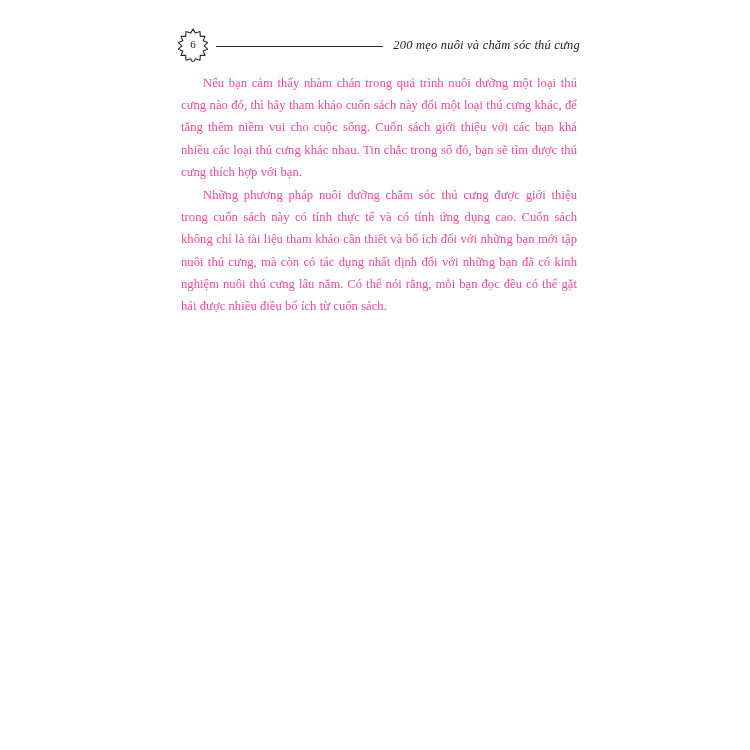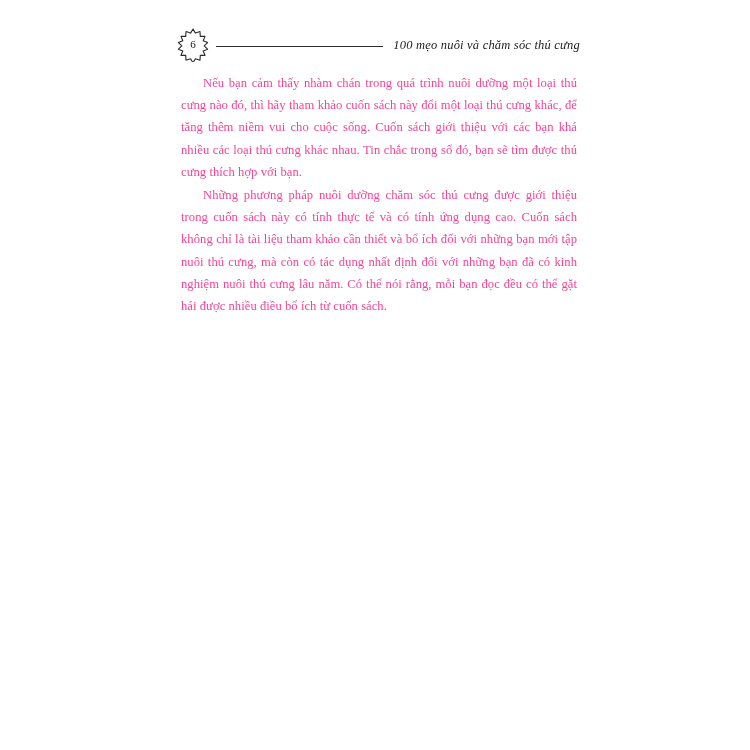--- a/index.html
+++ b/index.html
@@ -114,21 +114,21 @@
 
     <div class="page-number-badge">
       <svg class="star" viewBox="0 0 34 34" aria-hidden="true">
         <polygon points="17,1 19.4,5.1 24,3.6 24.3,8.4 29,8.4 27.2,12.8 31.6,14.6 28.2,17.9 31.6,21.2 27.2,23 29,27.4 24.3,27.4 24,32.2 19.4,30.7 17,34.8 14.6,30.7 10,32.2 9.7,27.4 5,27.4 6.8,23 2.4,21.2 5.8,17.9 2.4,14.6 6.8,12.8 5,8.4 9.7,8.4 10,3.6 14.6,5.1" fill="#ffffff" stroke="#2b2b2b" stroke-width="1.1" stroke-linejoin="round"></polygon>
       </svg>
       <span class="num">6</span>
     </div>
 
     <div class="header-rule"></div>
 
-    <div class="running-title">100 mẹo nuôi và chăm sóc thú cưng</div>
+    <div class="running-title">200 mẹo nuôi và chăm sóc thú cưng</div>
   </div>
 
   <div class="content">
     <p class="para">Nếu bạn cảm thấy nhàm chán trong quá trình nuôi dưỡng một loại thú cưng nào đó, thì hãy tham khảo cuốn sách này đổi một loại thú cưng khác, để tăng thêm niềm vui cho cuộc sống. Cuốn sách giới thiệu với các bạn khá nhiều các loại thú cưng khác nhau. Tin chắc trong số đó, bạn sẽ tìm được thú cưng thích hợp với bạn.</p>
     <p class="para">Những phương pháp nuôi dưỡng chăm sóc thú cưng được giới thiệu trong cuốn sách này có tính thực tế và có tính ứng dụng cao. Cuốn sách không chỉ là tài liệu tham khảo cần thiết và bổ ích đối với những bạn mới tập nuôi thú cưng, mà còn có tác dụng nhất định đối với những bạn đã có kinh nghiệm nuôi thú cưng lâu năm. Có thể nói rằng, mỗi bạn đọc đều có thể gặt hái được nhiều điều bổ ích từ cuốn sách.</p>
   </div>
 
 </div>
 
 </body></html>

